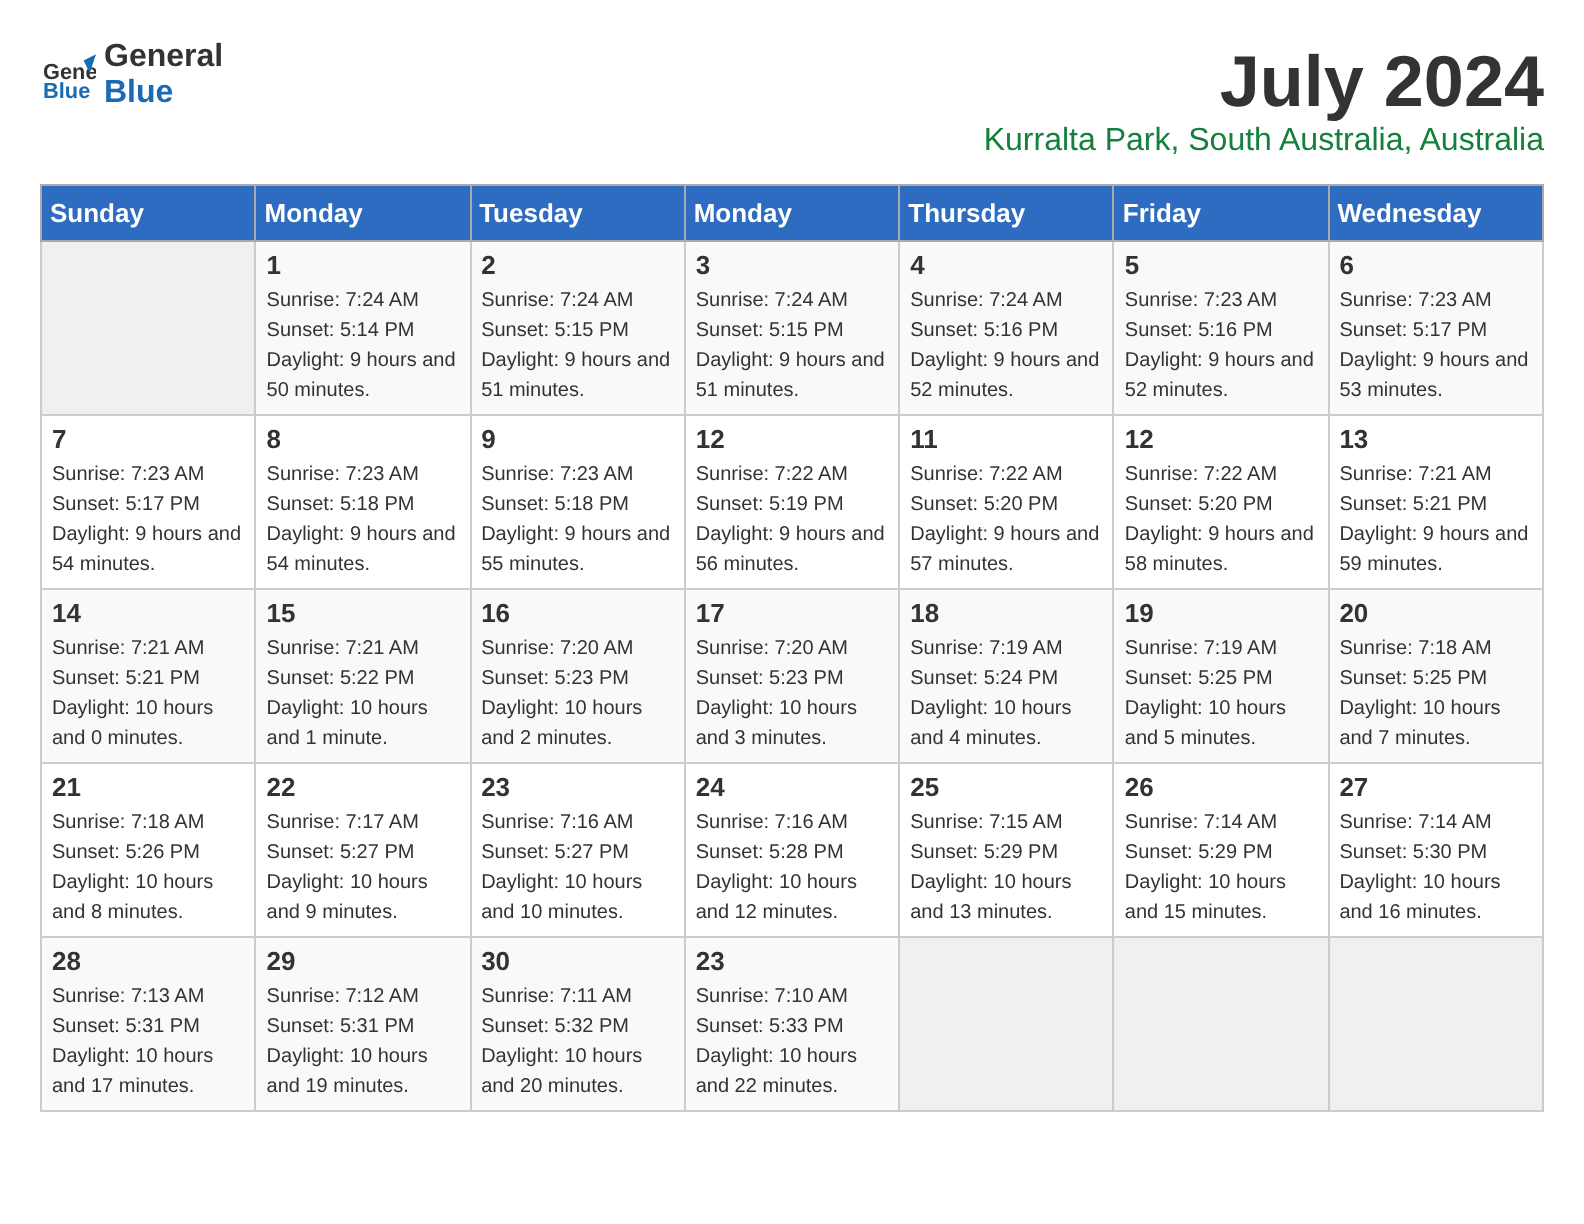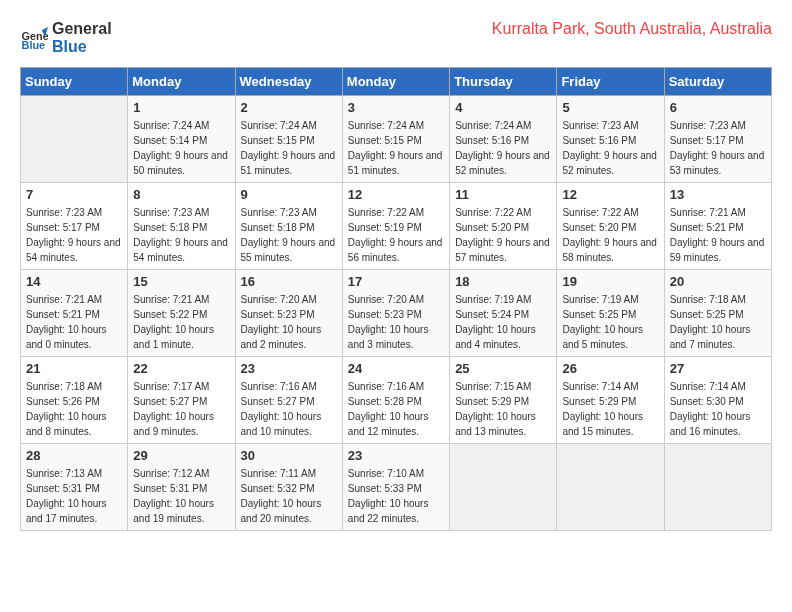--- a/index.html
+++ b/index.html
@@ -28,21 +28,21 @@
     .title-area {
       text-align: right;
     }
     .main-title {
       font-size: 36px;
       font-weight: bold;
       color: #333;
     }
     .subtitle {
       font-size: 16px;
-      color: #ef4444;
+      color: #15803d;
     }
     table {
       width: 100%;
       border-collapse: collapse;
       table-layout: fixed;
       margin-top: 12px;
     }
     thead tr th {
       background-color: #2d6cc0;
       color: #fff;
@@ -88,34 +88,35 @@
       <text x="2" y="20" font-size="14" font-weight="bold" fill="#333">General</text>
       <text x="2" y="32" font-size="14" font-weight="bold" fill="#1a6ab5">Blue</text>
       <polygon points="28,8 36,4 32,16" fill="#1a6ab5"></polygon>
     </svg>
     <div style="line-height:1.1">
       <div style="font-size:16px;font-weight:bold;color:#333;">General</div>
       <div style="font-size:16px;font-weight:bold;color:#1a6ab5;">Blue</div>
     </div>
   </div>
   <div class="title-area">
+    <div class="main-title">July 2024</div>
     <div class="subtitle">Kurralta Park, South Australia, Australia</div>
   </div>
 </div>
 
 <table>
   <thead>
     <tr>
     <th>Sunday</th>
         <th>Monday</th>
-        <th>Wednesday</th>
+        <th>Tuesday</th>
         <th>Monday</th>
         <th>Thursday</th>
         <th>Friday</th>
-        <th>Saturday</th>
+        <th>Wednesday</th>
       </tr>
   </thead>
   <tbody id="calendar-body">
   <tr>
         <td class="empty-cell"></td>
         <td>
         <span class="day-number">1</span>
         <div class="cell-text">
           Sunrise: 7:24 AM<br>
           Sunset: 5:14 PM<br>

